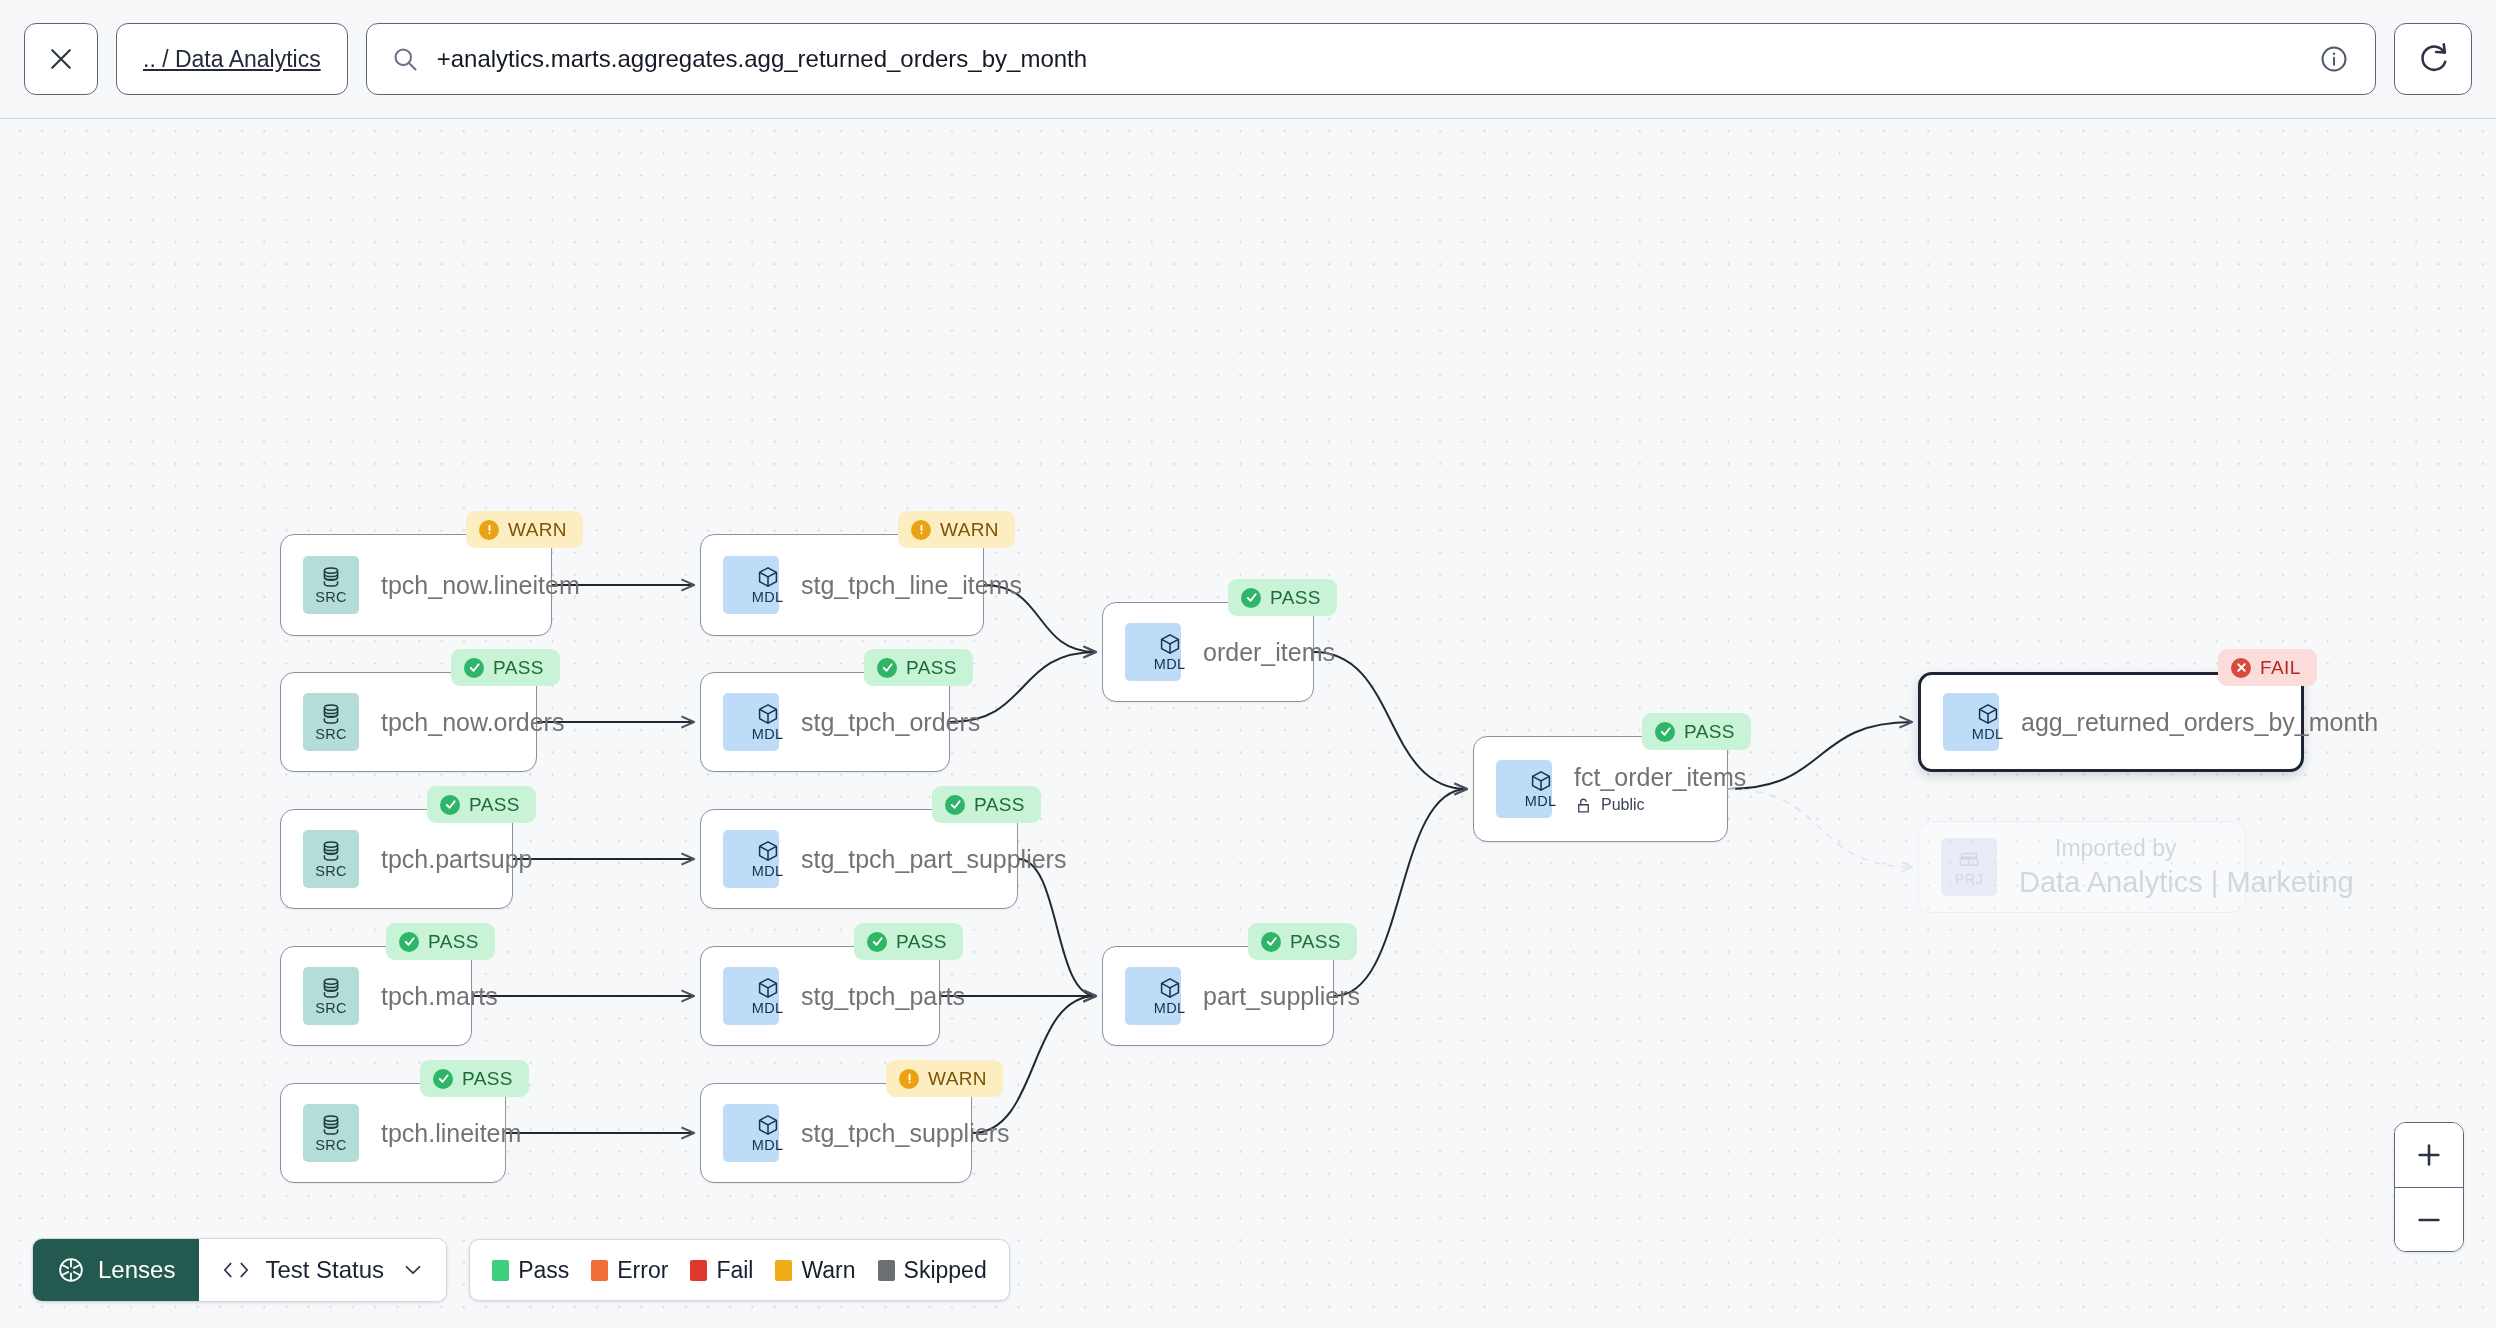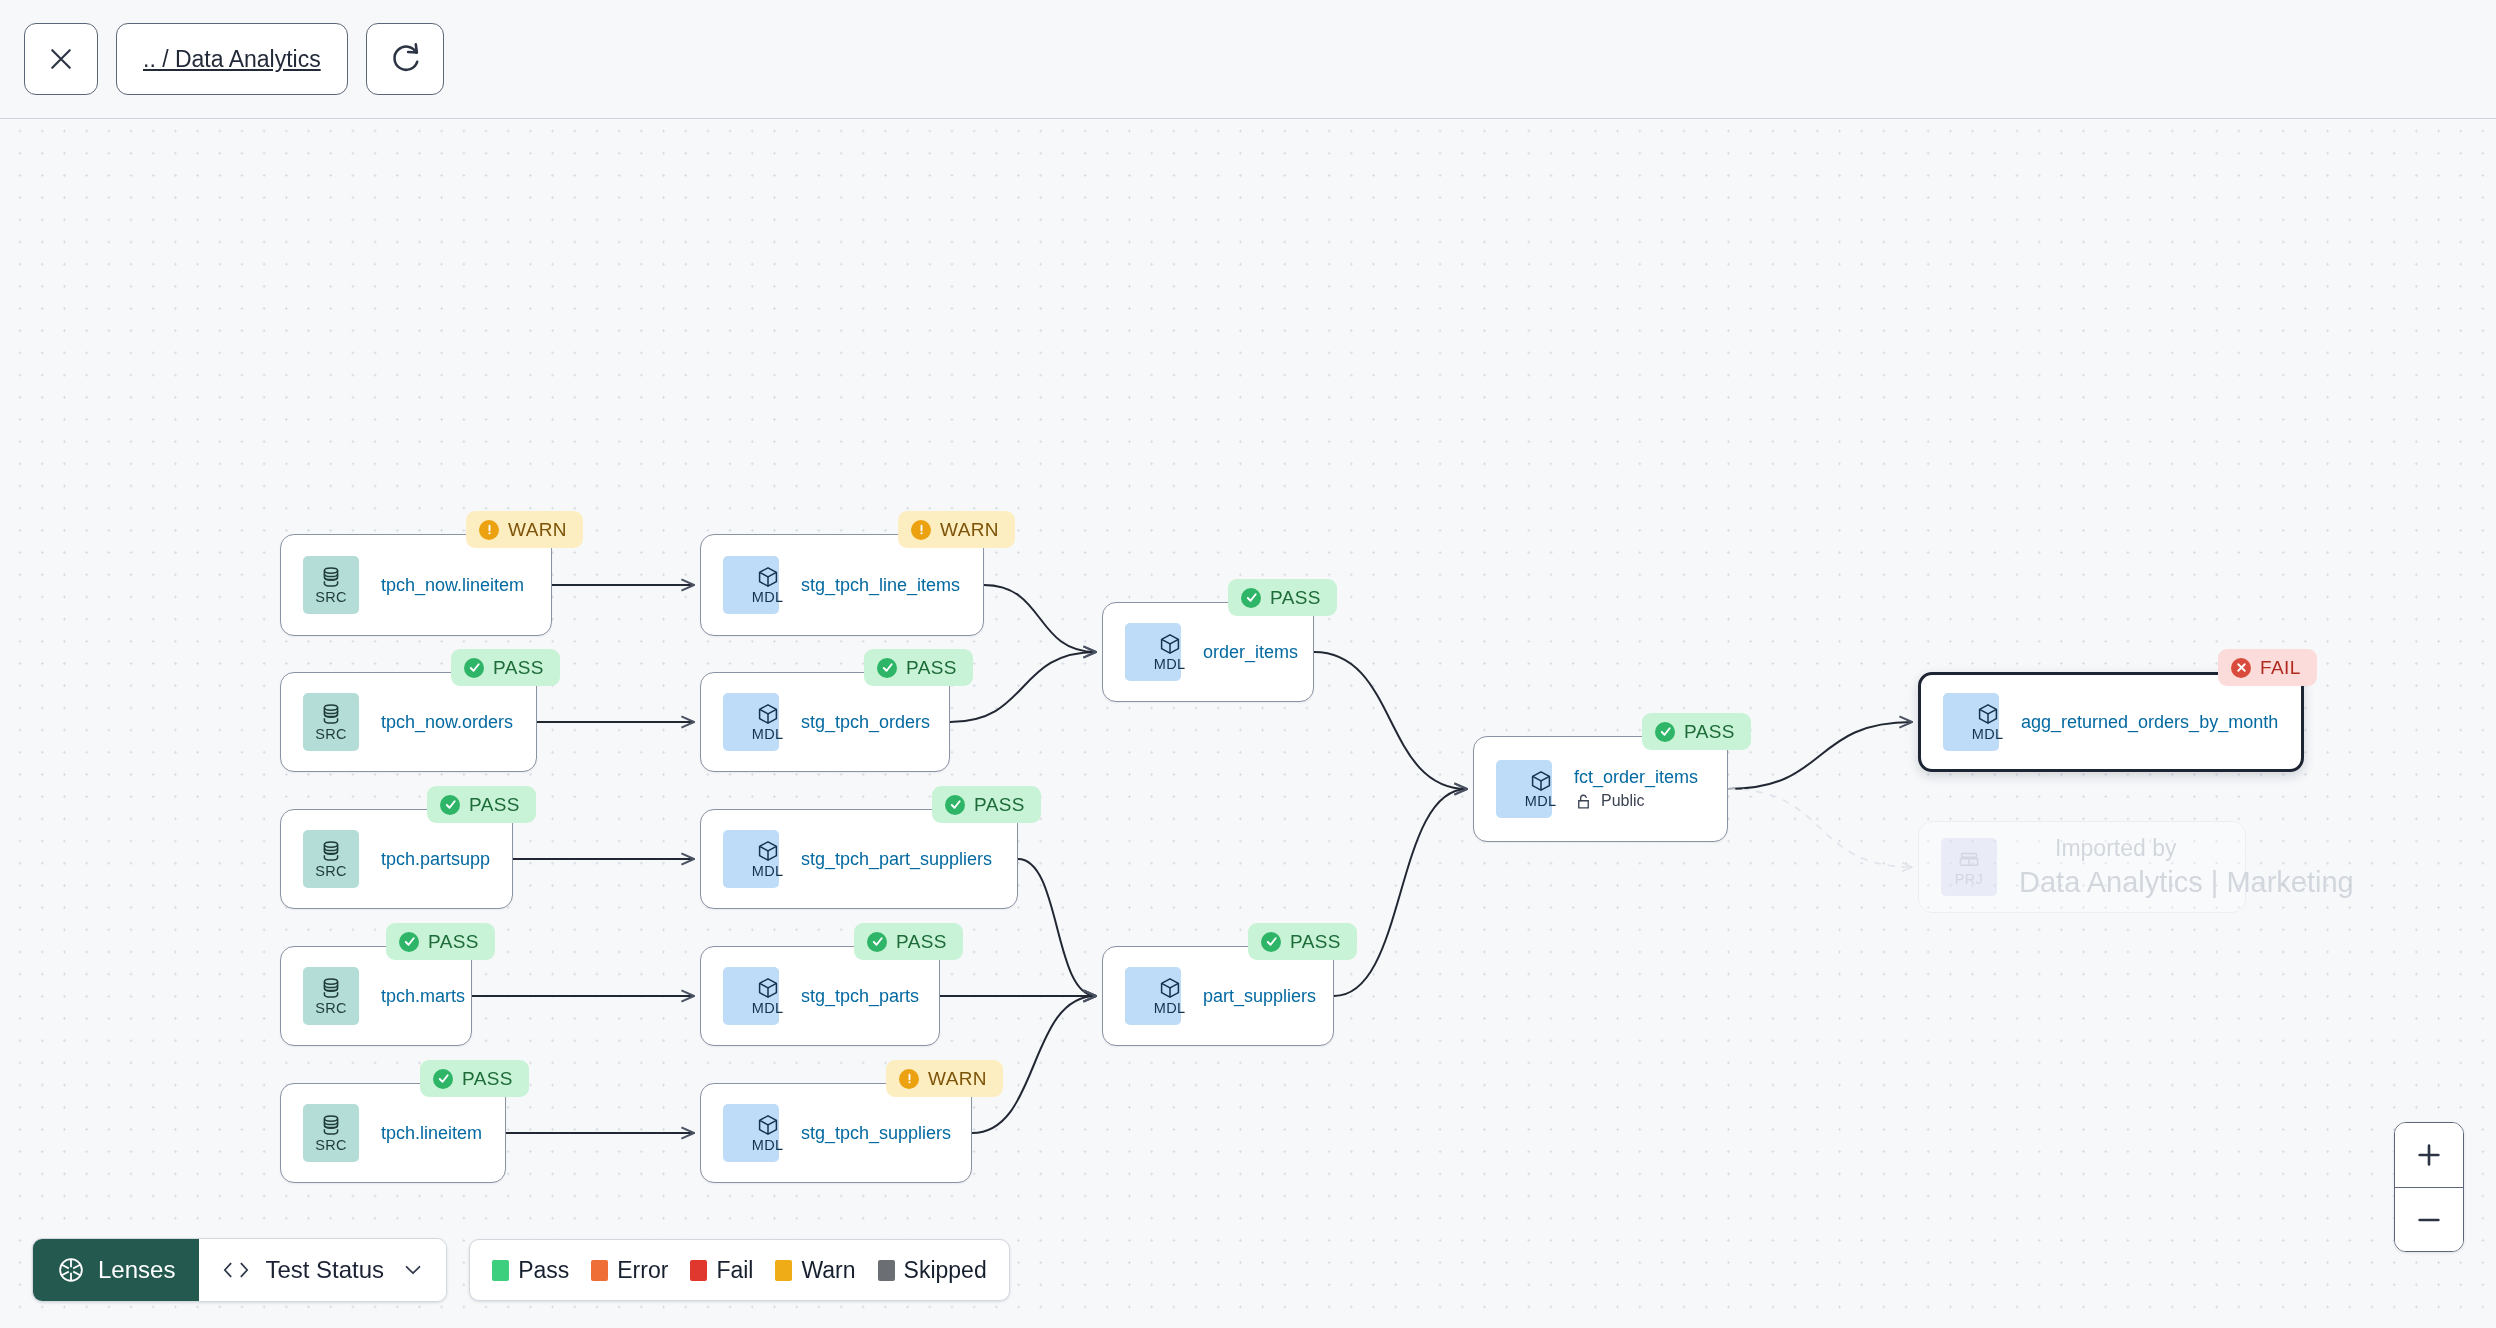--- a/index.html
+++ b/index.html
@@ -108,21 +108,21 @@
     align-items: center; justify-content: center;
     gap: 1px;
     flex-shrink: 0;
   }
   .chip svg { width: 24px; height: 24px; }
   .chip .chip-lbl { font-size: 14.5px; letter-spacing: .3px; line-height: 1; }
   .chip.src { background: #b4ddd8; color: #1f3c3a; }
   .chip.mdl { background: #bedcf7; color: #15324d; padding-left: 33px; }
   .chip.prj { background: #dfe2f4; color: #b9bdcd; }
   .node-body { display: flex; flex-direction: column; justify-content: center; gap: 4px; min-width: 0; }
-  .node-title { font-size: 18px; color: #0369a1; white-space: nowrap; line-height: 1.15; }
+  .node-title { font-size: 25px; color: #737373; white-space: nowrap; line-height: 1.15; }
   .node.ghost .node-title { color: #b6bbc6; font-size: 29px; }
   .node-sub {
     font-size: 16px; color: #3c4454;
     display: flex; align-items: center; gap: 8px; white-space: nowrap;
   }
   .node-sub svg { width: 19px; height: 19px; }
   .node.ghost .node-sub { color: #b6bbc6; font-size: 23px; margin-left: 36px; }
 
   
   .badge {
@@ -226,20 +226,32 @@
   <div class="topbar">
 
     <div class="tb-btn tb-close">
       <svg viewBox="0 0 24 24" fill="none" stroke="currentColor" stroke-width="1.7" stroke-linecap="round">
         <path d="M5 5 L19 19 M19 5 L5 19"></path>
       </svg>
     </div>
 
     <div class="tb-btn tb-breadcrumb">.. / Data Analytics</div>
 
+    <div class="tb-search">
+      <svg class="s-icon" viewBox="0 0 24 24" fill="none" stroke="currentColor" stroke-width="1.8" stroke-linecap="round">
+        <circle cx="10.5" cy="10.5" r="6.6"></circle>
+          <path d="M15.4 15.4 L21 21"></path>
+      </svg>
+      <input type="text" value="+analytics.marts.aggregates.agg_returned_orders_by_month" style="">
+      <svg class="i-icon" viewBox="0 0 24 24" fill="none" stroke="currentColor" stroke-width="1.6" stroke-linecap="round">
+        <circle cx="12" cy="12" r="9.2"></circle>
+          <path d="M12 11 L12 16.6"></path>
+          <circle cx="12" cy="7.8" r=".95" fill="currentColor" stroke="none"></circle>
+      </svg>
+    </div>
 
     <div class="tb-btn tb-refresh">
       <svg viewBox="0 0 24 24" fill="none" stroke="currentColor" stroke-width="1.8" stroke-linecap="round" stroke-linejoin="round">
         <path d="M20 7.5 A8.2 8.2 0 1 0 20.6 14"></path>
         <path d="M14.2 7.1 L20.4 7.4 L19.6 1.6"></path>
       </svg>
     </div>
   </div>
 
   <div class="canvas">

